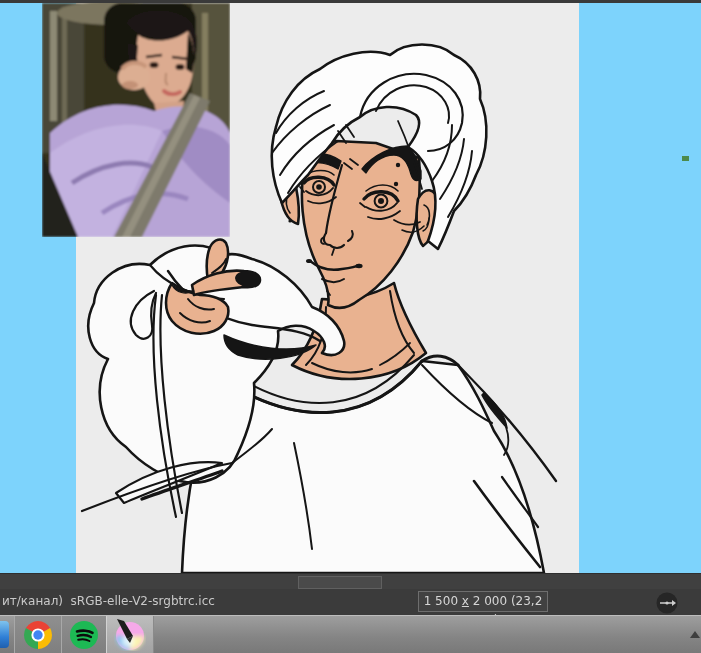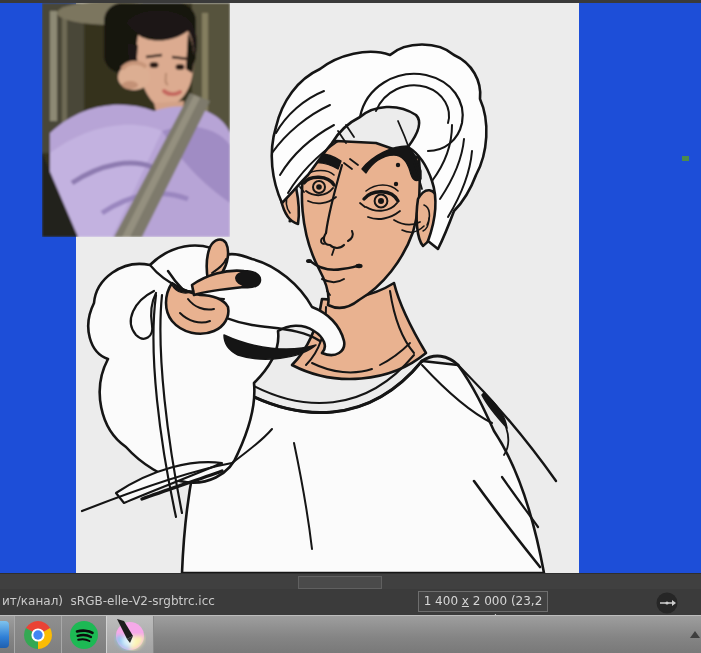--- a/index.html
+++ b/index.html
@@ -1,17 +1,17 @@
 <!DOCTYPE html>
 <html><head>
 <meta charset="utf-8">
 <style>
   html,body{margin:0;padding:0;}
   body{font-family:"DejaVu Sans","Liberation Sans",sans-serif;}
-  #screen{position:relative;width:701px;height:653px;overflow:hidden;background:#1d4ed8;}
+  #screen{position:relative;width:701px;height:653px;overflow:hidden;background:#7dd3fc;}
   .top-edge{position:absolute;left:0;top:0;width:701px;height:3px;background:#3a3a3a;}
   
   .canvas{position:absolute;left:76px;top:3px;width:503px;height:570px;background:#ececec;}
   .canvas svg{display:block;}
   
   .photo{position:absolute;left:42px;top:3px;width:188px;height:234px;overflow:hidden;}
   .green-speck{position:absolute;left:682px;top:156px;width:7px;height:5px;background:#4c8a4c;}
   
   .hscroll{position:absolute;left:0;top:573px;width:701px;height:16px;background:#404040;border-top:1px solid #2f2f2f;}
   .hscroll .handle{position:absolute;left:298px;top:2px;width:82px;height:11px;background:#4a4a4a;border:1px solid #606060;}
@@ -187,21 +187,21 @@
 
   <div class="top-edge"></div>
   <div class="green-speck"></div>
 
   <div class="hscroll">
     <div class="handle"></div>
   </div>
 
   <div class="statusbar">
     <span class="profile">ит/канал)  sRGB-elle-V2-srgbtrc.icc</span>
-    <span class="size-box"><span>1 400 </span><span class="ux">x</span><span> 2 000 (23,2 МиБ)</span></span>
+    <span class="size-box"><span>1 500 </span><span class="ux">x</span><span> 2 000 (23,2 МиБ)</span></span>
   </div>
   <svg class="dial" width="22" height="22" viewBox="0 0 22 22">
     <circle cx="11" cy="11" r="10.5" fill="#262626"></circle>
     <line x1="4" y1="11" x2="17" y2="11" stroke="#cfcfcf" stroke-width="1.5"></line>
     <path d="M16,8 L20,11 L16,14 Z" fill="#cfcfcf"></path>
     <circle cx="11" cy="11" r="1.6" fill="#cfcfcf"></circle>
   </svg>
 
   <div class="taskbar">
     <div class="tb-partial"></div>

